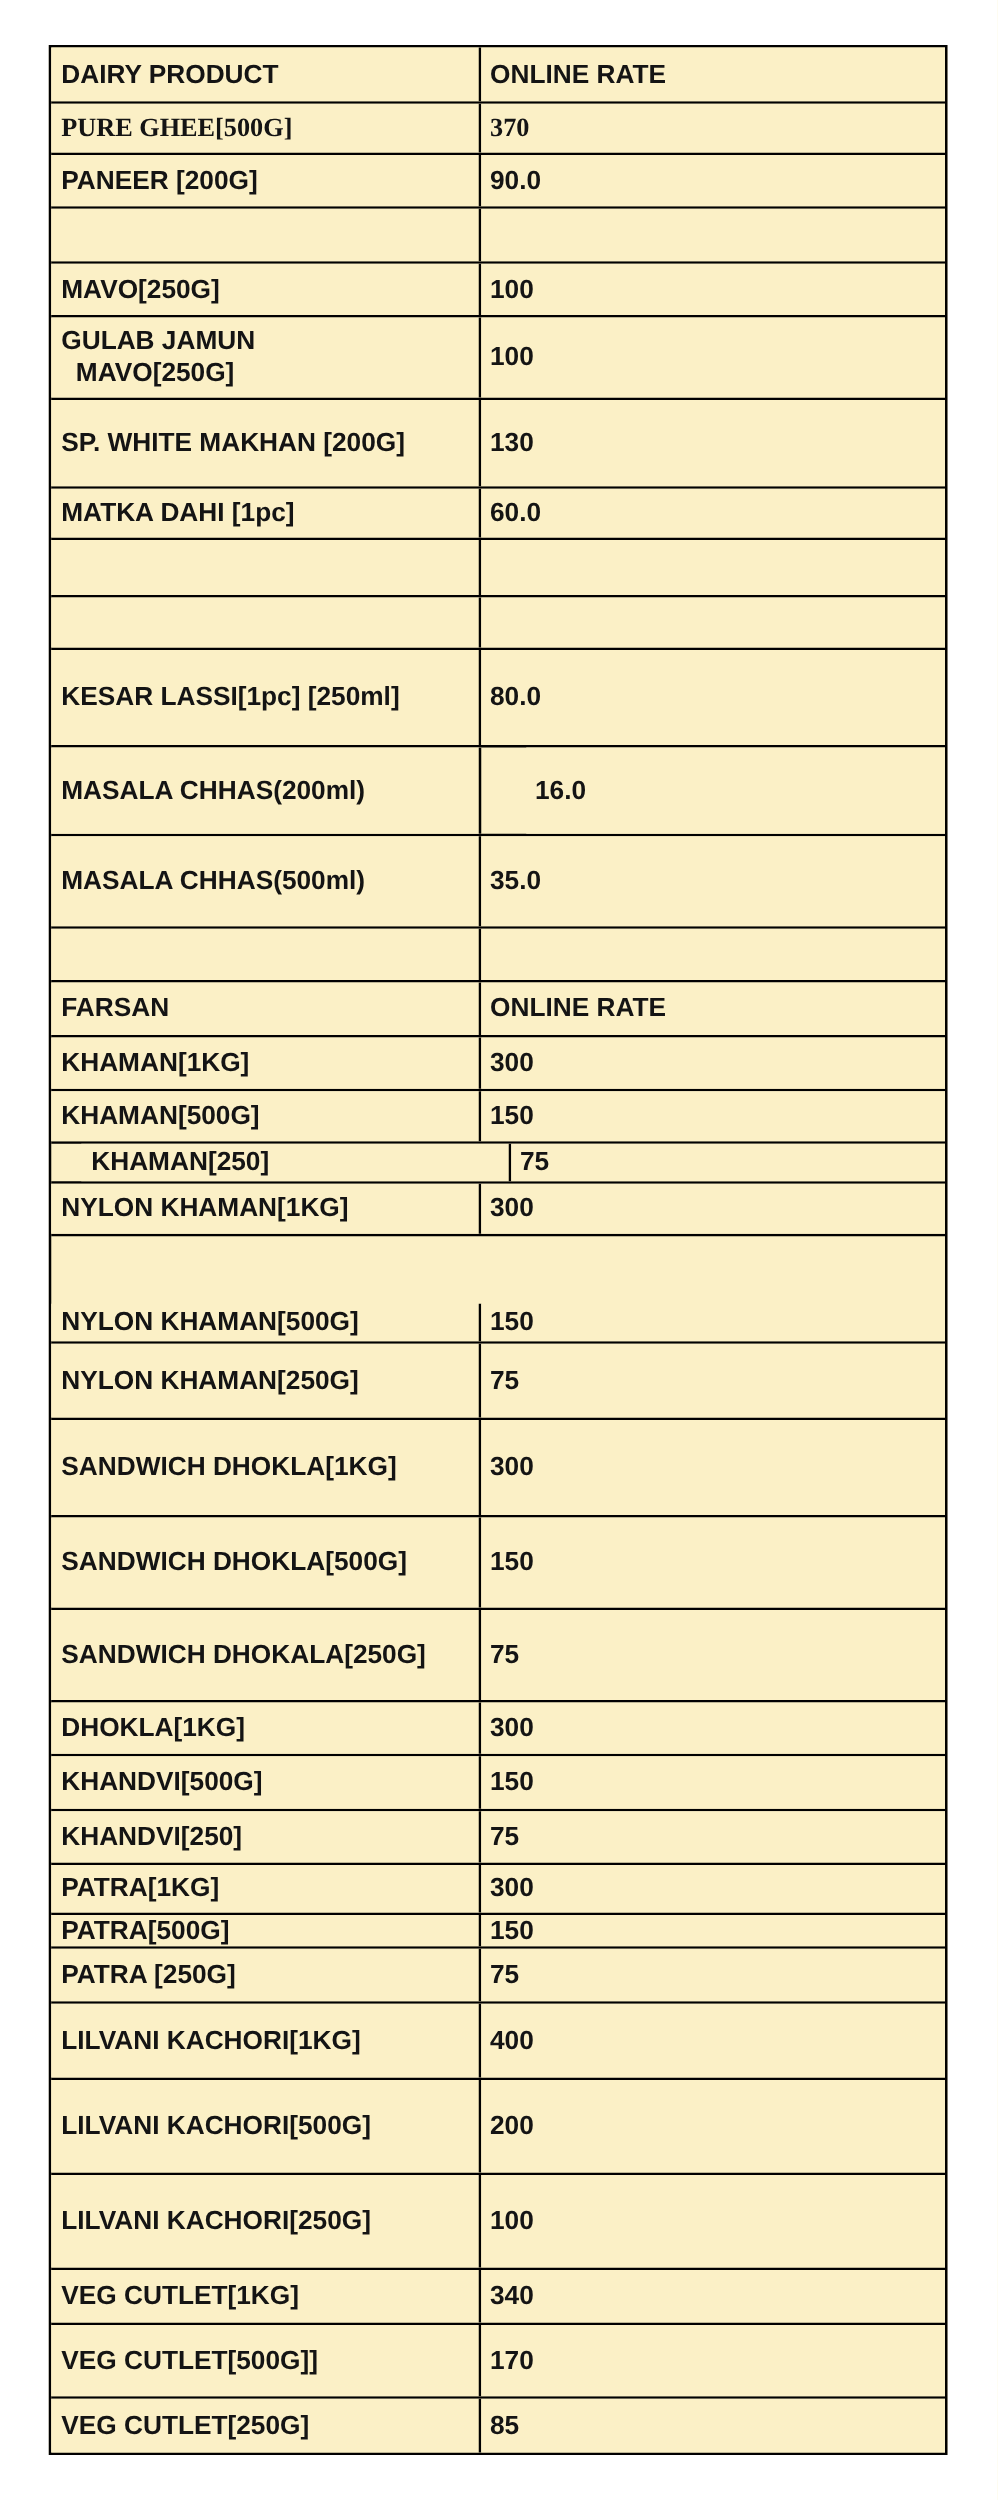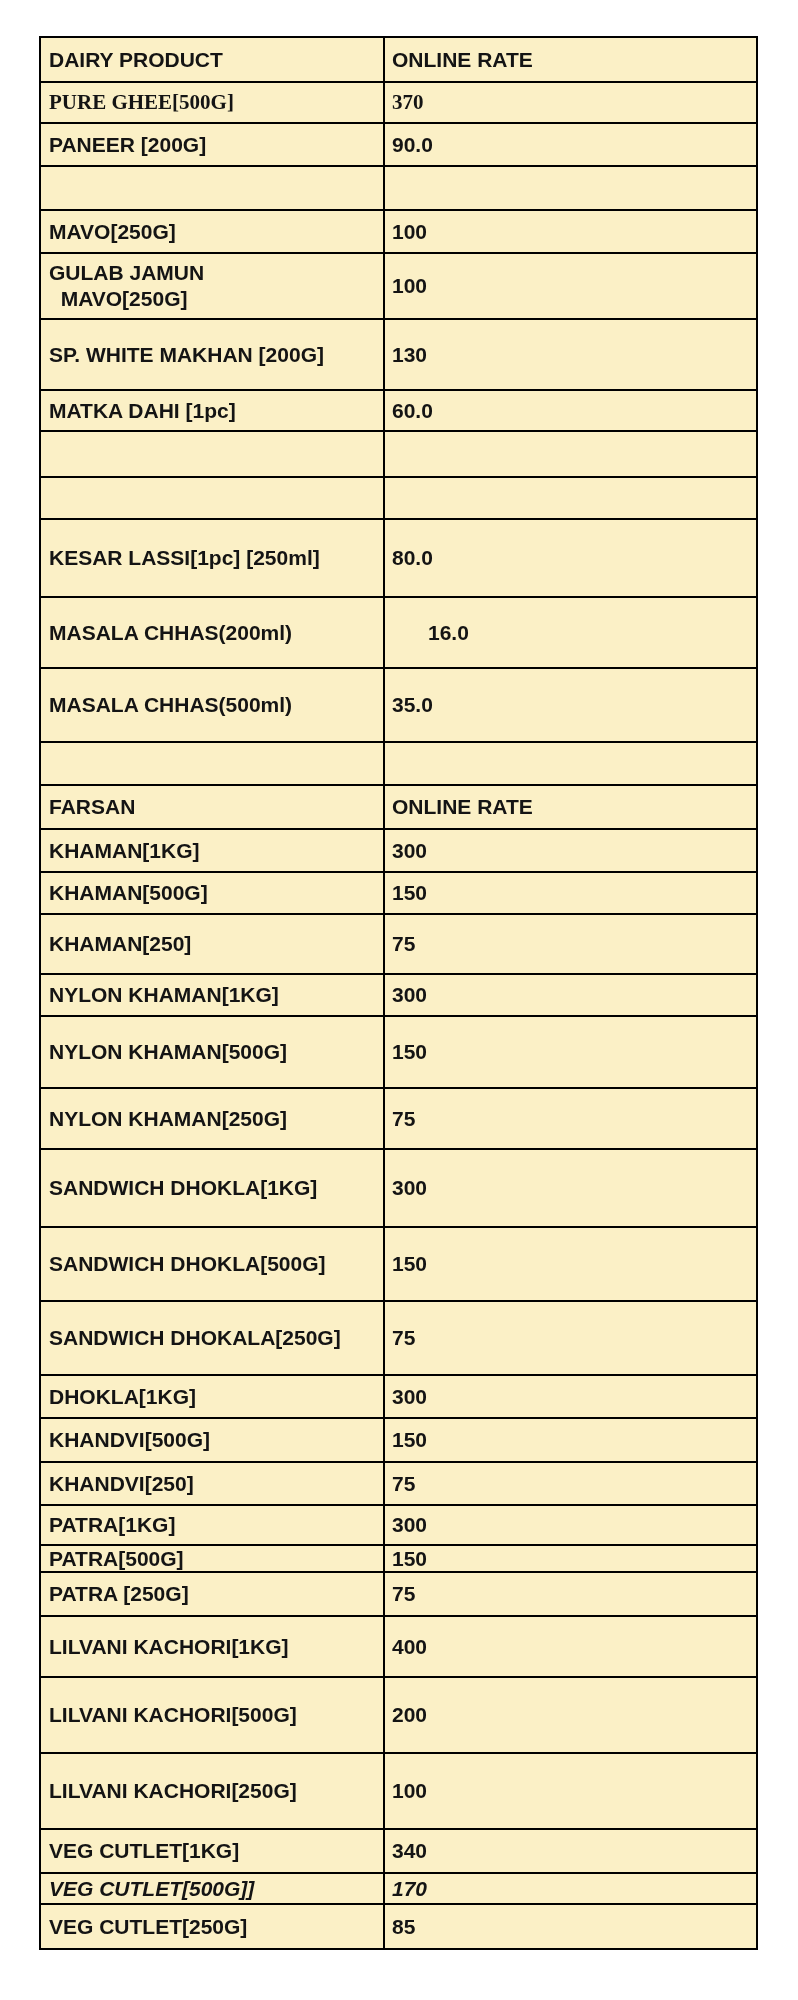--- a/index.html
+++ b/index.html
@@ -125,29 +125,29 @@
         <div class="cell rate">ONLINE RATE</div>
       </div>
       <div class="row item" style="height: 43px;">
         <div class="cell name">KHAMAN[1KG]</div>
         <div class="cell rate">300</div>
       </div>
       <div class="row item" style="height: 42px;">
         <div class="cell name">KHAMAN[500G]</div>
         <div class="cell rate">150</div>
       </div>
-      <div class="row item" style="height: 60px;">
+      <div class="row item" style="height: 32px; padding-left: 24px;">
         <div class="cell name">KHAMAN[250]</div>
         <div class="cell rate">75</div>
       </div>
       <div class="row item" style="height: 42px;">
         <div class="cell name">NYLON KHAMAN[1KG]</div>
         <div class="cell rate">300</div>
       </div>
-      <div class="row item" style="height: 72px;">
+      <div class="row item" style="height: 86px; align-items: flex-end;">
         <div class="cell name">NYLON KHAMAN[500G]</div>
         <div class="cell rate">150</div>
       </div>
       <div class="row item" style="height: 61px;">
         <div class="cell name">NYLON KHAMAN[250G]</div>
         <div class="cell rate">75</div>
       </div>
       <div class="row item" style="height: 78px;">
         <div class="cell name">SANDWICH DHOKLA[1KG]</div>
         <div class="cell rate">300</div>
@@ -193,21 +193,21 @@
         <div class="cell rate">200</div>
       </div>
       <div class="row item" style="height: 76px;">
         <div class="cell name">LILVANI KACHORI[250G]</div>
         <div class="cell rate">100</div>
       </div>
       <div class="row item" style="height: 44px;">
         <div class="cell name">VEG CUTLET[1KG]</div>
         <div class="cell rate">340</div>
       </div>
-      <div class="row item" style="height: 31px; font-style: italic;">
+      <div class="row item" style="height: 59px;">
         <div class="cell name">VEG CUTLET[500G]]</div>
         <div class="cell rate">170</div>
       </div>
       <div class="row item" style="height: 43px;">
         <div class="cell name">VEG CUTLET[250G]</div>
         <div class="cell rate">85</div>
       </div>
     </div>
 </div>
 

